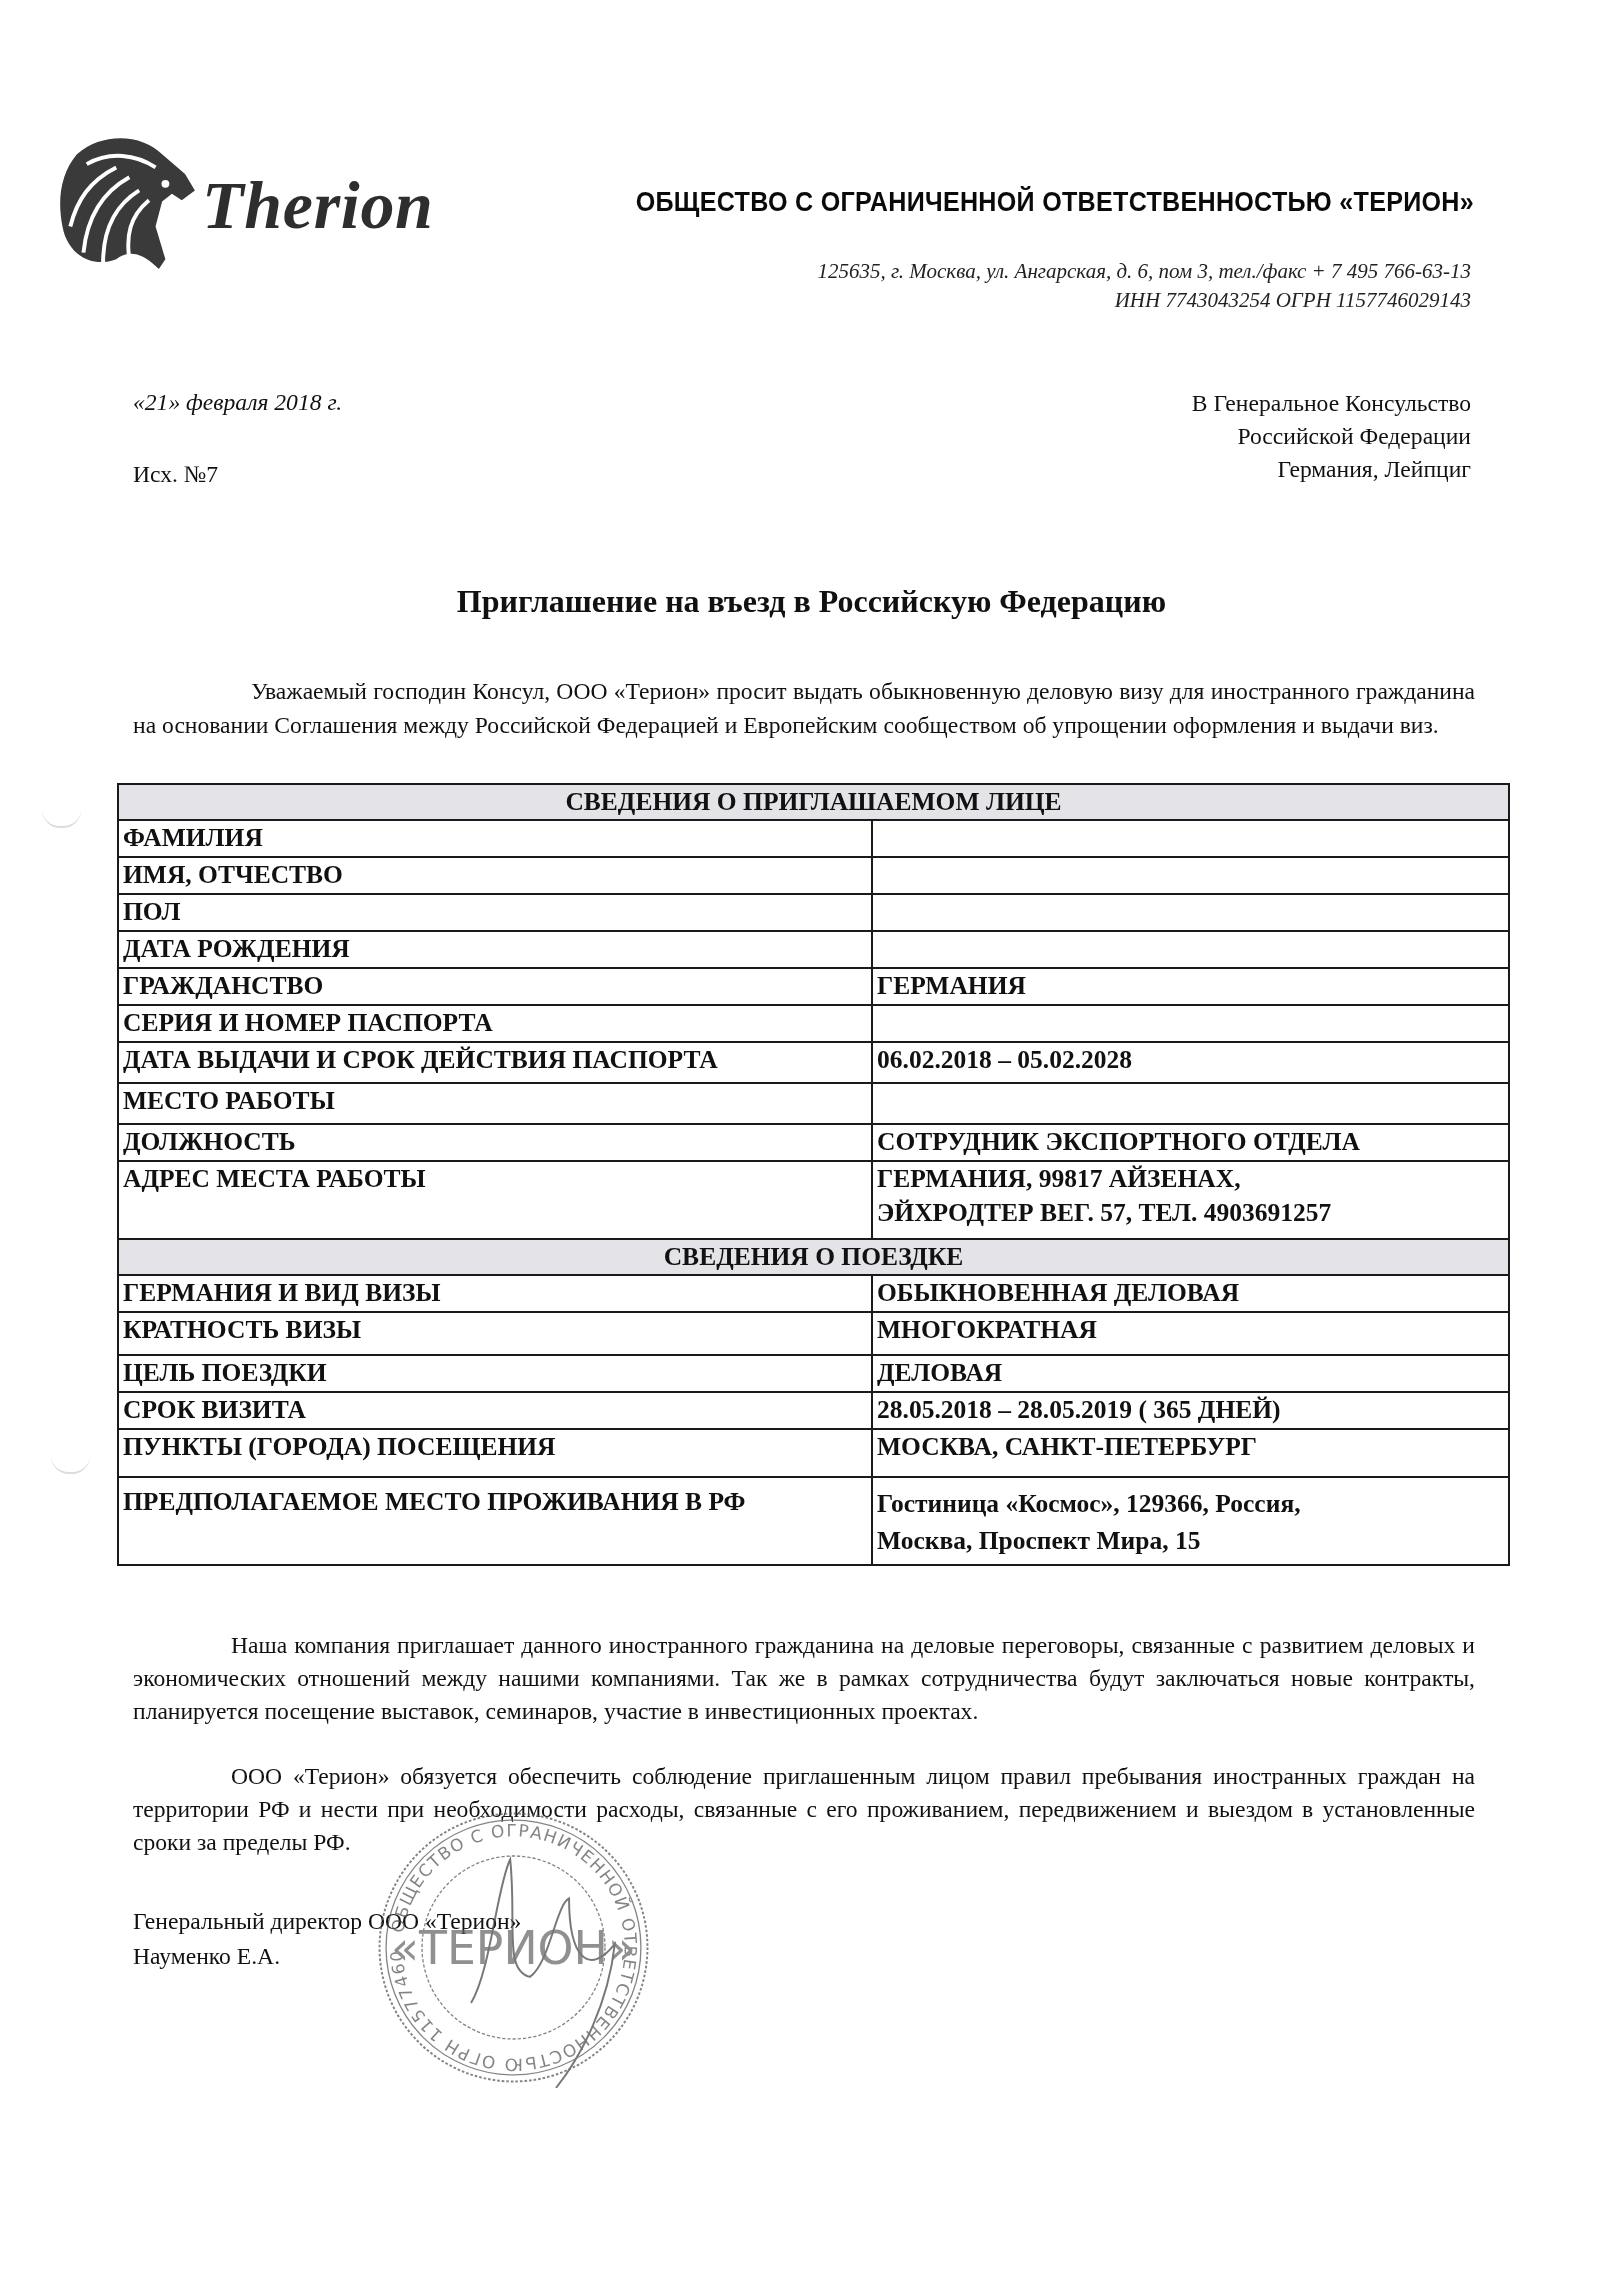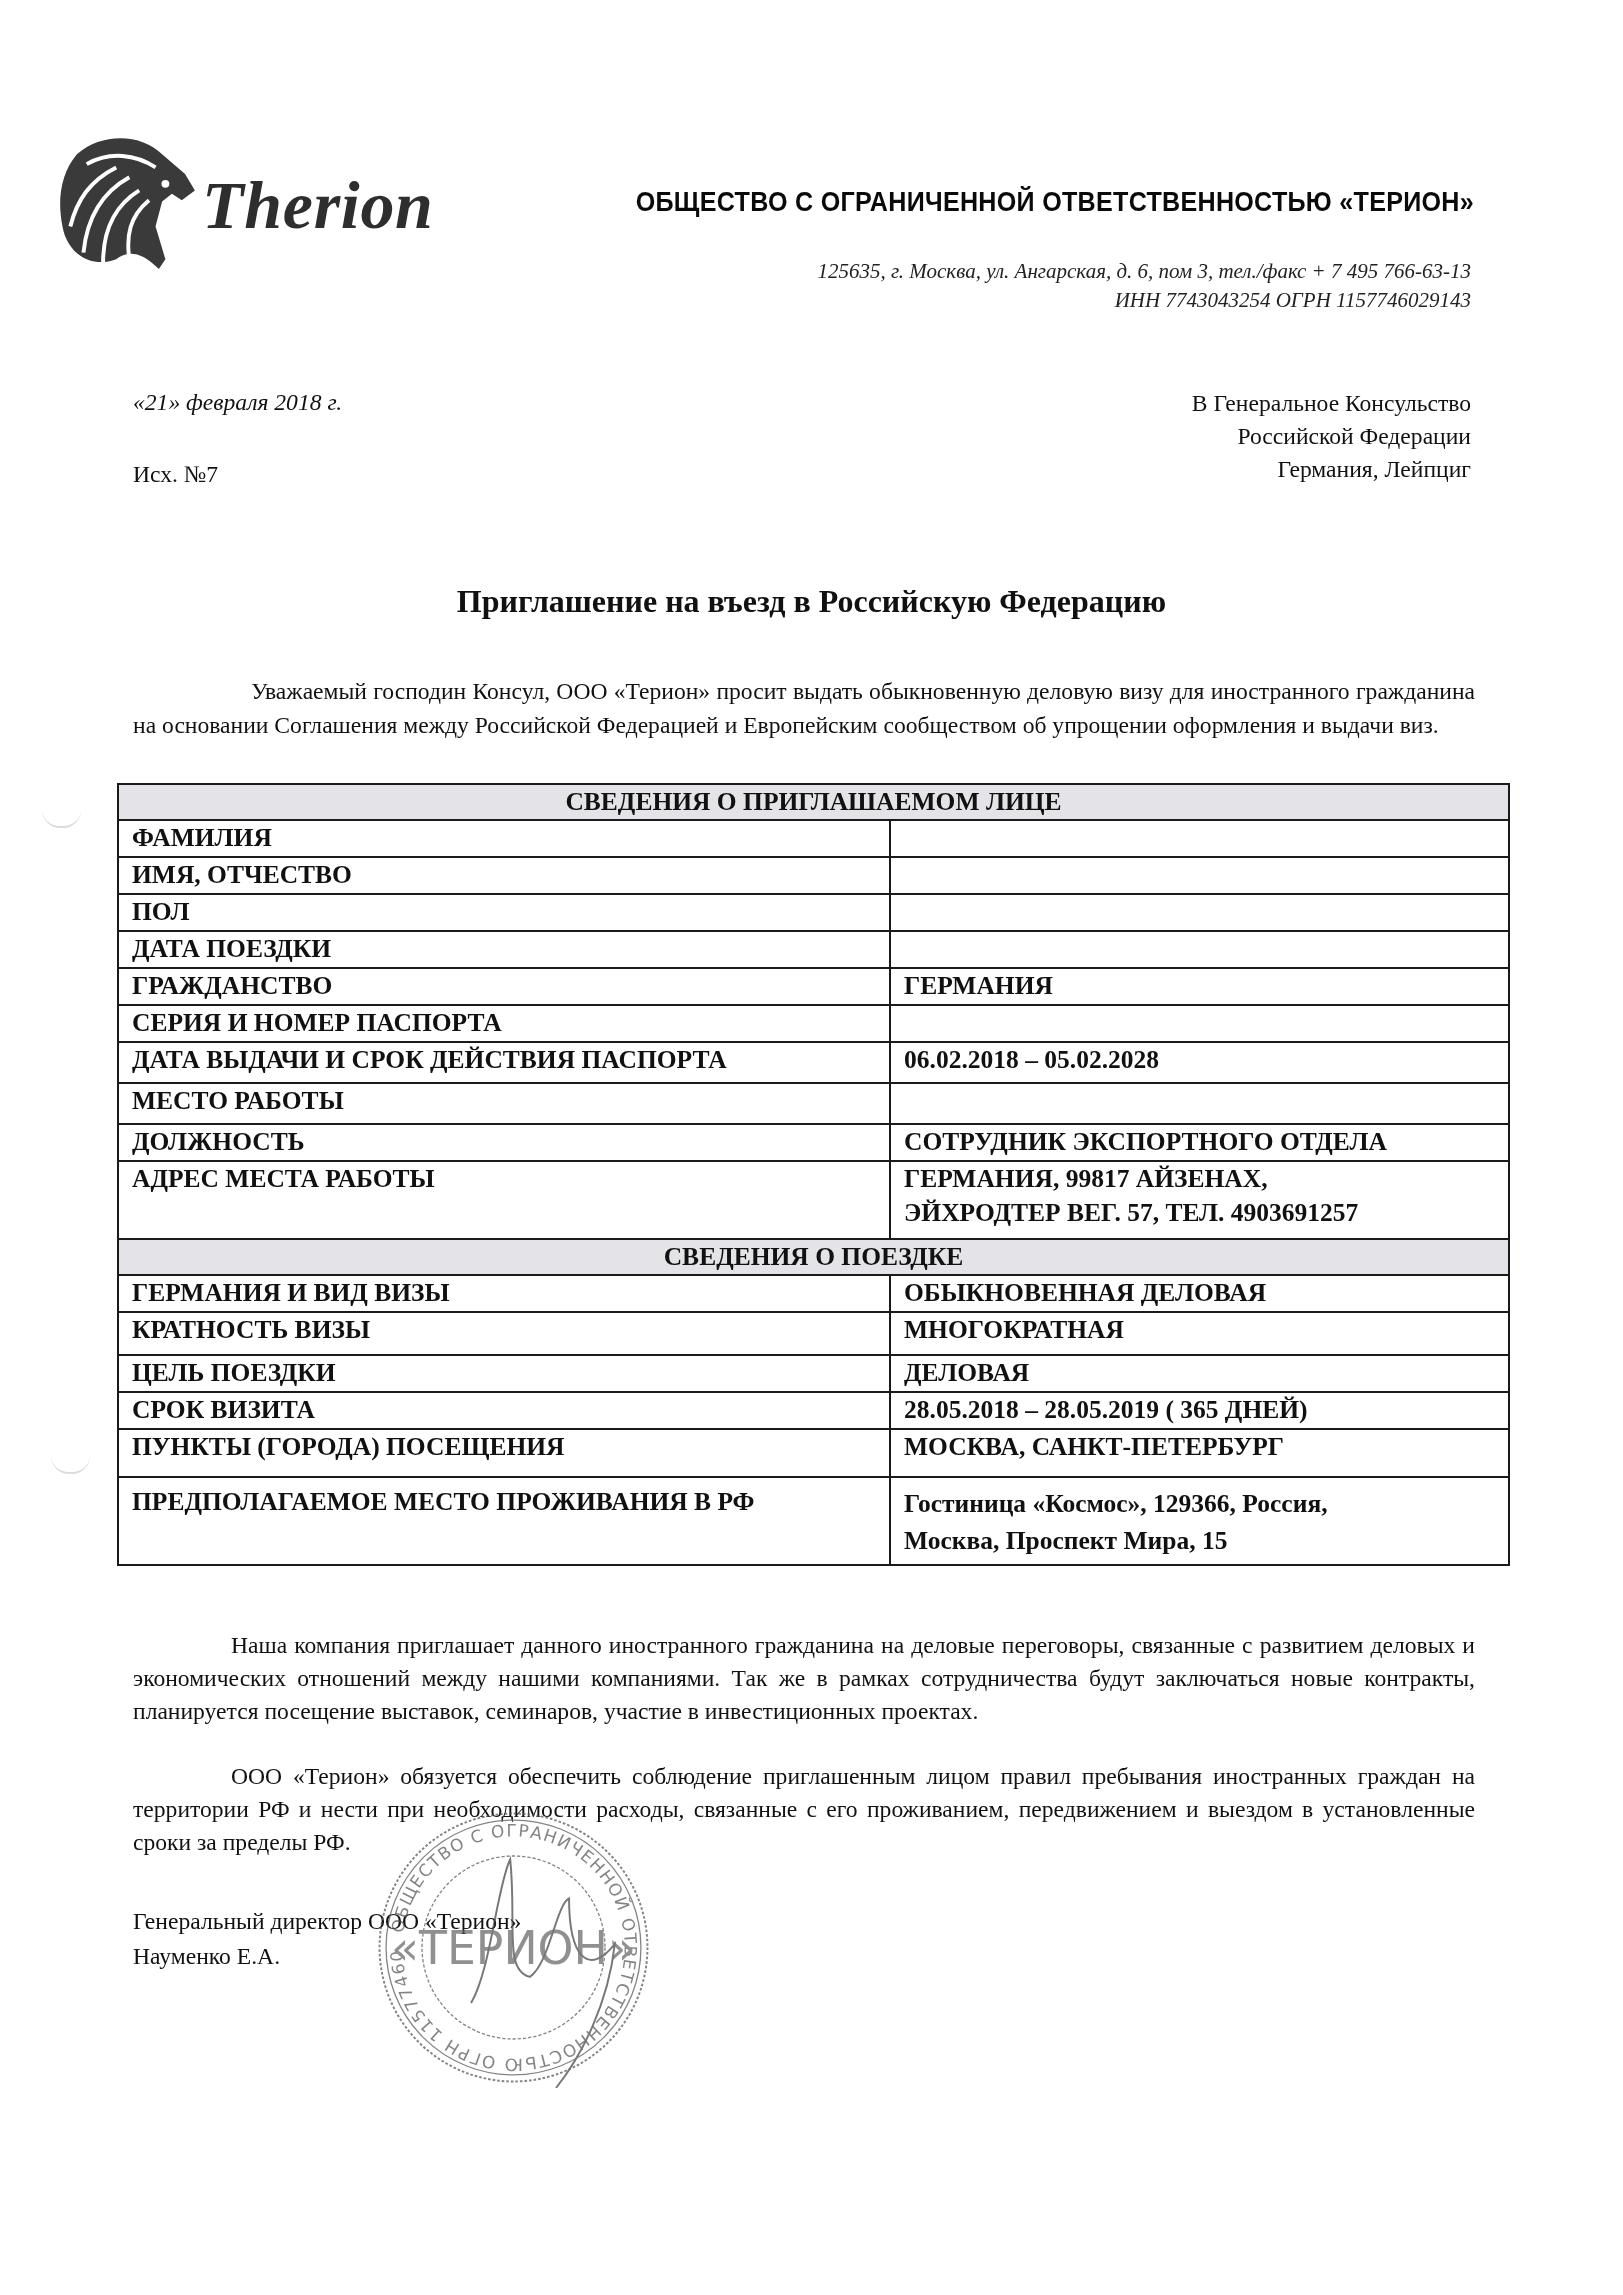--- a/index.html
+++ b/index.html
@@ -38,21 +38,21 @@
   .intro {
     left: 133px; width: 1342px; top: 674px; font-size: 23.6px; line-height: 34px; text-align: justify;
     text-indent: 118px;
   }
 
   
   .form-table {
     left: 117px; top: 783px; width: 1393px;
     border-collapse: collapse; font-size: 25.5px; font-weight: bold;
   }
-  .form-table td { border: 2px solid #1a1a1a; padding: 0 13px; vertical-align: top; line-height: 34px; margin-left: 31px; }
+  .form-table td { border: 2px solid #1a1a1a; padding: 0 4px; vertical-align: top; line-height: 34px; margin-left: 31px; }
   .form-table td.label { width: 744px; }
   .form-table td.section {
     background: #e3e3e8; text-align: center; height: 34px;
   }
   .r-std td { height: 35px; }
 
   
   .para {
     left: 133px; width: 1342px; font-size: 23.6px; line-height: 33px; text-align: justify; text-indent: 98px; margin-top: 32px;
   }
@@ -120,21 +120,21 @@
   </tr>
   <tr class="r-std">
     <td class="label">ИМЯ, ОТЧЕСТВО</td>
     <td></td>
   </tr>
   <tr class="r-std">
     <td class="label">ПОЛ</td>
     <td></td>
   </tr>
   <tr class="r-std">
-    <td class="label">ДАТА ПОЕЗДКИ</td>
+    <td class="label">ДАТА РОЖДЕНИЯ</td>
     <td></td>
   </tr>
   <tr class="r-std">
     <td class="label">ГРАЖДАНСТВО</td>
     <td>ГЕРМАНИЯ</td>
   </tr>
   <tr class="r-std">
     <td class="label">СЕРИЯ И НОМЕР ПАСПОРТА</td>
     <td></td>
   </tr>

